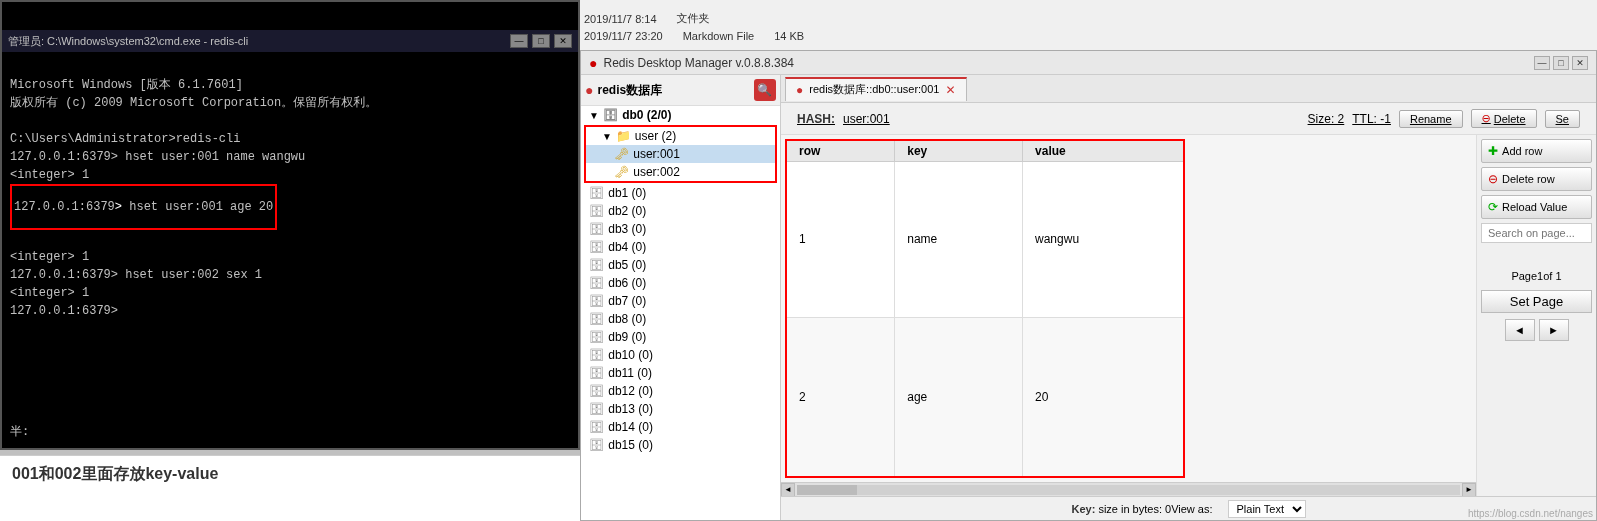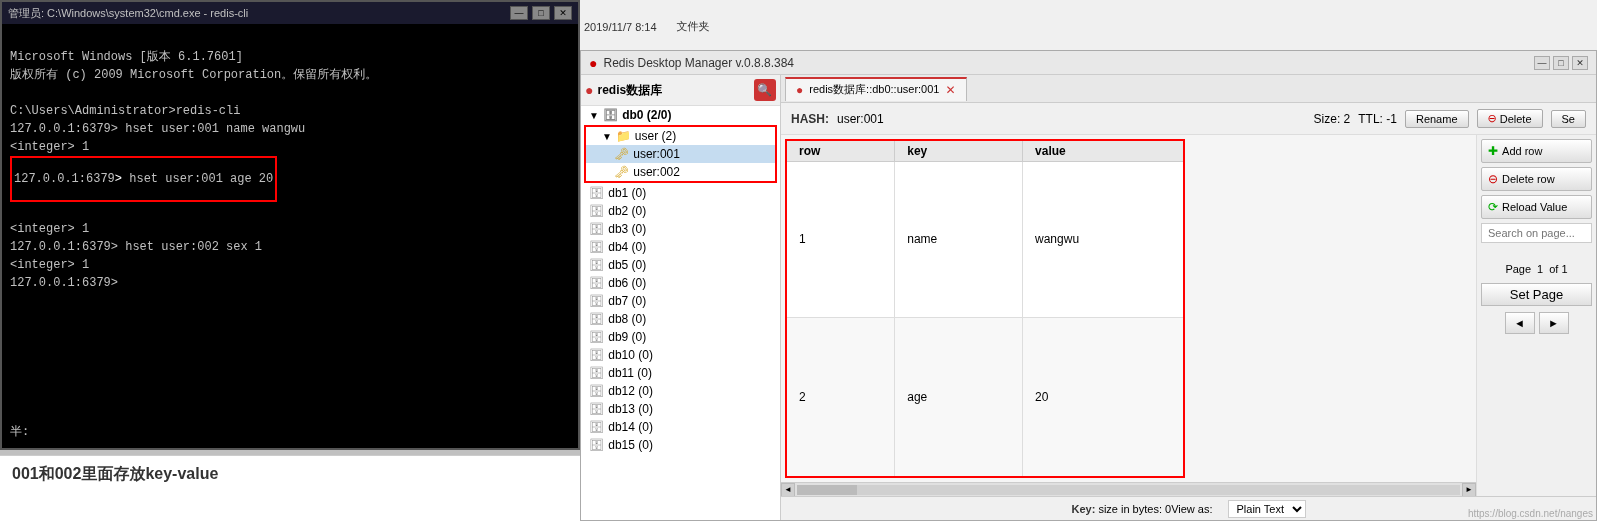--- a/index.html
+++ b/index.html
@@ -49,20 +49,21 @@
     }
     .cmd-titlebar {
       background: #1a1a2e;
       color: #c0c0c0;
       padding: 3px 6px;
       font-size: 11px;
       display: flex;
       align-items: center;
       justify-content: space-between;
       height: 22px;
+      margin-top: 28px;
     }
     .cmd-titlebar-btns {
       display: flex;
       gap: 4px;
     }
     .cmd-titlebar-btn {
       width: 18px;
       height: 14px;
       background: #888;
       border: 1px solid #555;
@@ -216,28 +217,29 @@
       border-top: 2px solid #cc3333;
     }
     .tab-close {
       color: #cc3333;
       font-size: 12px;
       cursor: pointer;
     }
 
     
     .key-detail {
-      padding: 6px 10px;
+      padding: 6px 16px;
       display: flex;
       align-items: center;
       gap: 8px;
       border-bottom: 1px solid #ddd;
       background: #f0f0f0;
       font-size: 12px;
       flex-wrap: wrap;
+      text-decoration: underline;
     }
     .key-detail-label { font-weight: bold; color: #333; }
     .key-detail-value { color: #000; }
     .key-detail-btn {
       padding: 2px 10px;
       border: 1px solid #aaa;
       background: linear-gradient(#fff, #ddd);
       font-size: 11px;
       cursor: pointer;
       border-radius: 2px;
@@ -303,25 +305,24 @@
     .action-btn.reload-icon .btn-icon { color: #00aa00; }
     .search-box {
       border: 1px solid #ccc;
       padding: 3px 6px;
       font-size: 11px;
       background: #fff;
       color: #aaa;
       width: 100%;
     }
     .page-info {
-      margin-top: 16px;
-      font-size: 11px;
-      display: flex;
-      align-items: center;
-      gap: 6px;
+      margin-top: 23px;
+      font-size: 11px;
+      display: flex;
+      align-items: center;
       justify-content: center;
     }
     .set-page-btn {
       padding: 3px 8px;
       border: 1px solid #bbb;
       background: linear-gradient(#fff, #e0e0e0);
       font-size: 13px;
       cursor: pointer;
       width: 100%;
       text-align: center;
@@ -411,20 +412,25 @@
       color: #aaa;
     }
   </style>
 </head>
 <body>
 
 <div class="top-bar">
   <div class="top-bar-row">
     <span>2019/11/7 8:14</span>
     <span>文件夹</span>
+  </div>
+  <div class="top-bar-row">
+    <span>2019/11/7 23:20</span>
+    <span>Markdown File</span>
+    <span>14 KB</span>
   </div>
 </div>
 
 <div class="cmd-window">
   <div class="cmd-titlebar">
     <span>管理员: C:\Windows\system32\cmd.exe - redis-cli</span>
     <div class="cmd-titlebar-btns">
       <div class="cmd-titlebar-btn">—</div>
       <div class="cmd-titlebar-btn">□</div>
       <div class="cmd-titlebar-btn">✕</div>

